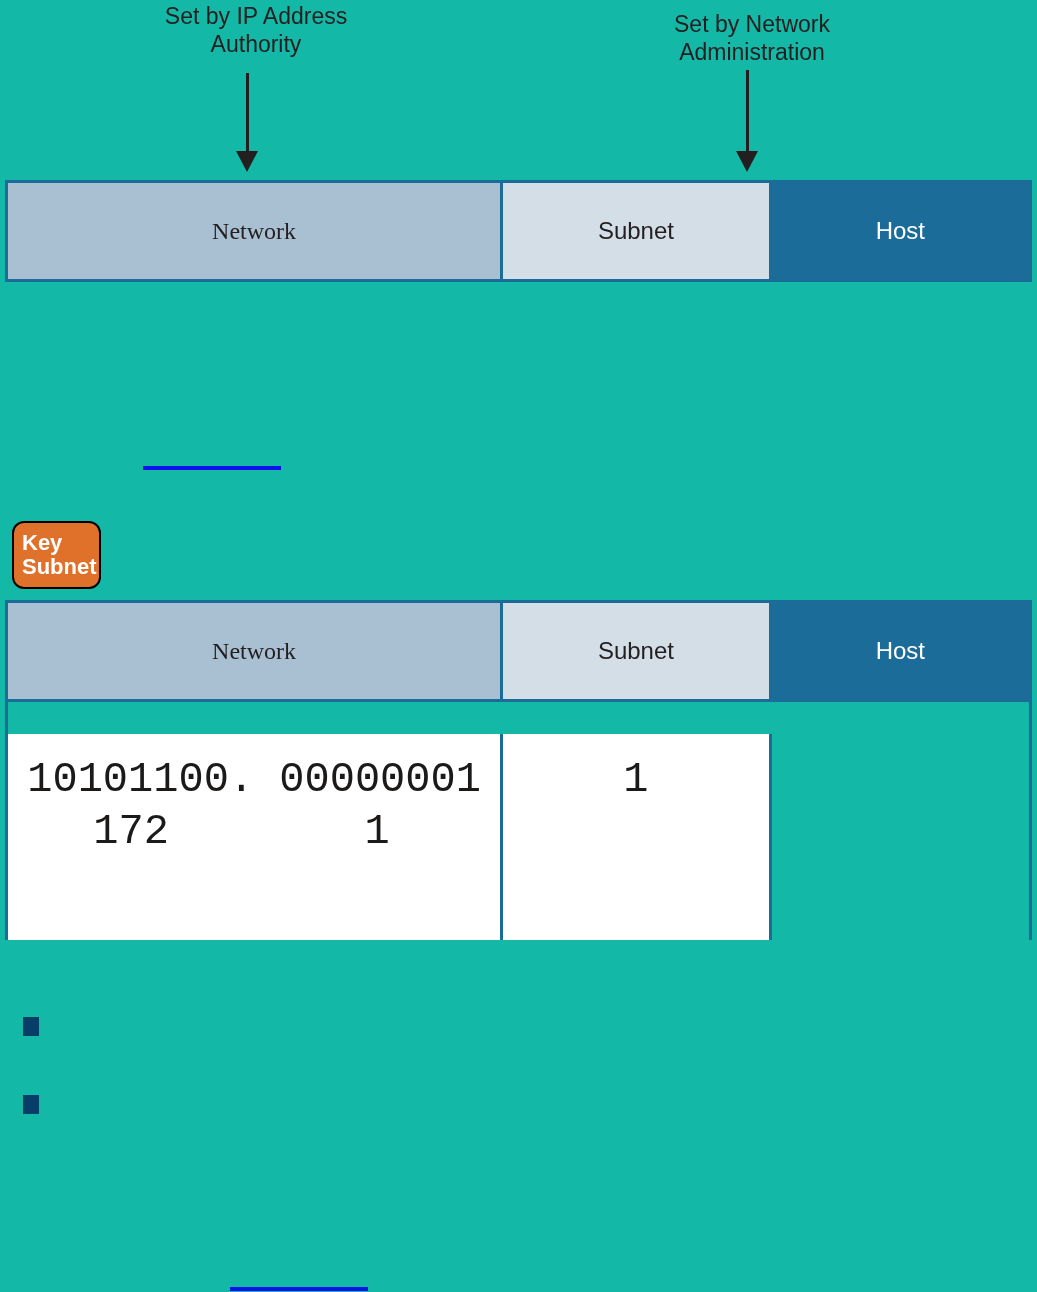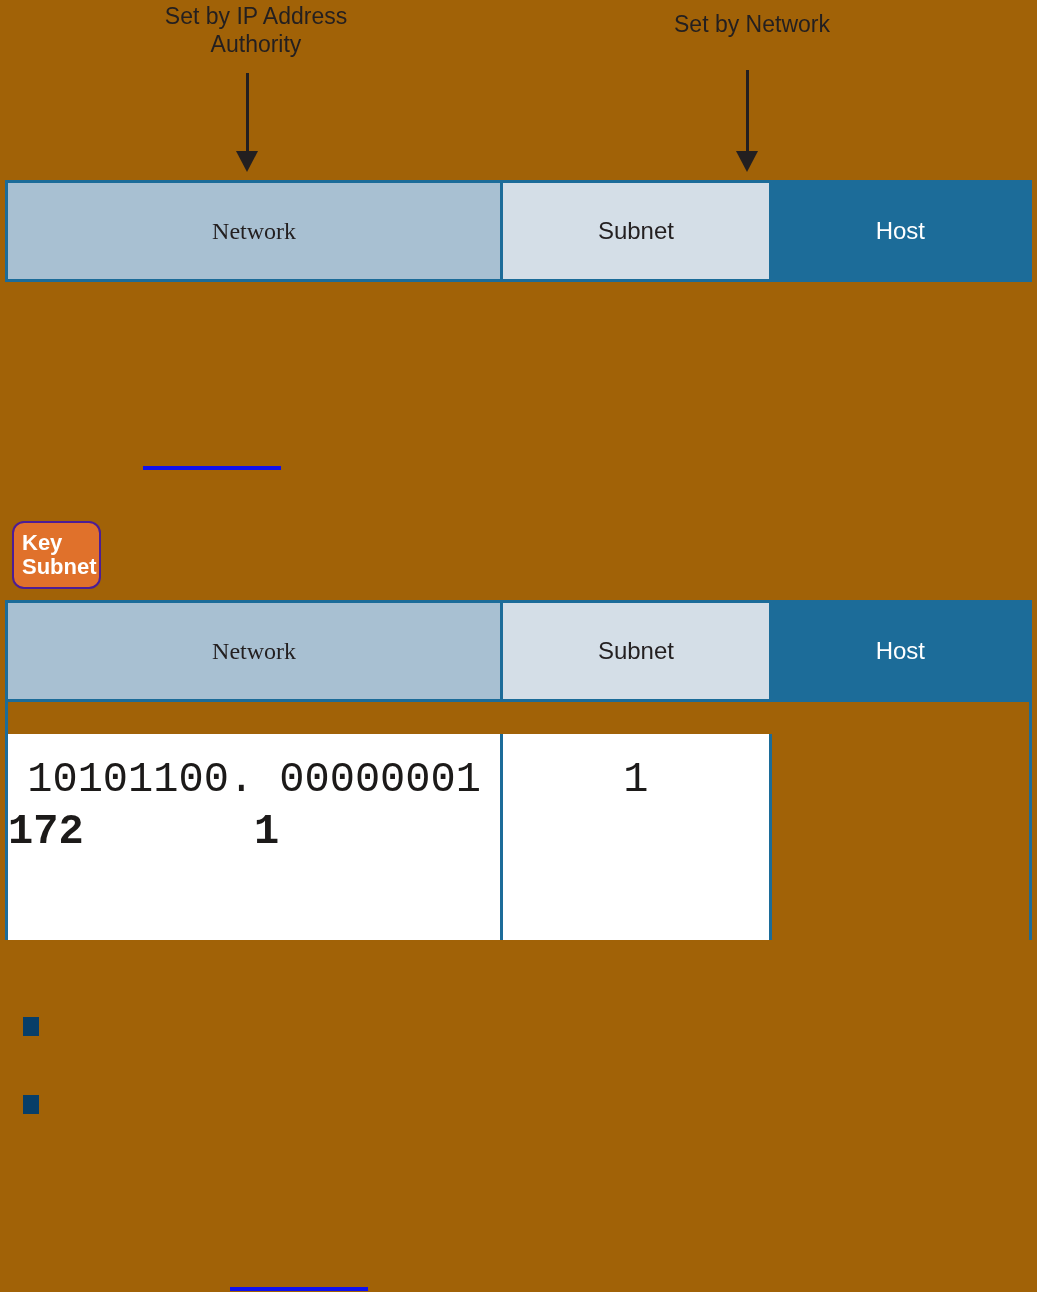--- a/index.html
+++ b/index.html
@@ -1,21 +1,21 @@
 <!DOCTYPE html>
 <html><head>
 <meta charset="utf-8">
 <style>
   * { margin: 0; padding: 0; box-sizing: border-box; }
   html, body { background: #ffffff; }
   .page {
     position: relative;
     width: 1037px;
     height: 1292px;
-    background: #a16207;
+    background: #14b8a6;
     overflow: hidden;
     font-family: "Liberation Sans", sans-serif;
     color: #231f20;
   }
 
   
   .anno {
     position: absolute;
     width: 260px;
     text-align: center;
@@ -74,21 +74,21 @@
   }
   .link-top    { left: 143px; top: 466px;  width: 138px; }
   .link-bottom { left: 230px; top: 1287px; width: 138px; }
 
   
   .key-topic {
     position: absolute;
     left: 12px; top: 521px;
     width: 89px; height: 68px;
     background: #e0712b;
-    border: 2px solid #4c1d95;
+    border: 2px solid #000000;
     border-radius: 12px;
     color: #ffffff;
     font-weight: bold;
     font-size: 22px;
     line-height: 24px;
     padding: 8px 0 0 8px;
   }
 
   
   .btable {
@@ -116,21 +116,21 @@
     font-family: "Liberation Mono", monospace;
     font-size: 42px;
     line-height: 52px;
     color: #1c1a19;
     text-align: center;
   }
   .bin-line { white-space: pre; }
   .bin-bold { font-weight: bold; letter-spacing: 1px; }
   .bin-spaced { letter-spacing: 6px; margin-right: -6px; }
   .dec-split { display: flex; }
-  .dec-split span { flex: 1 1 50%; text-align: left; font-weight: bold; }
+  .dec-split span { flex: 1 1 50%; text-align: center; }
 
   
   .bullet-sq {
     position: absolute;
     width: 16px; height: 19px;
     background: #073e68;
   }
   .bullet-1 { left: 23px; top: 1017px; }
   .bullet-2 { left: 23px; top: 1095px; }
 </style>
@@ -138,20 +138,21 @@
 <body>
 
 <div class="page">
 
   <div class="anno anno-left">
     <div>Set by IP Address</div>
     <div>Authority</div>
   </div>
   <div class="anno anno-right">
     <div>Set by Network</div>
+    <div>Administration</div>
   </div>
 
   <div class="arrow-shaft shaft-1"></div>
   <div class="arrow-head head-1"></div>
   <div class="arrow-shaft shaft-2"></div>
   <div class="arrow-head head-2"></div>
 
   <div class="fields-bar">
     <div class="seg seg-network">Network</div>
     <div class="seg seg-subnet">Subnet</div>

